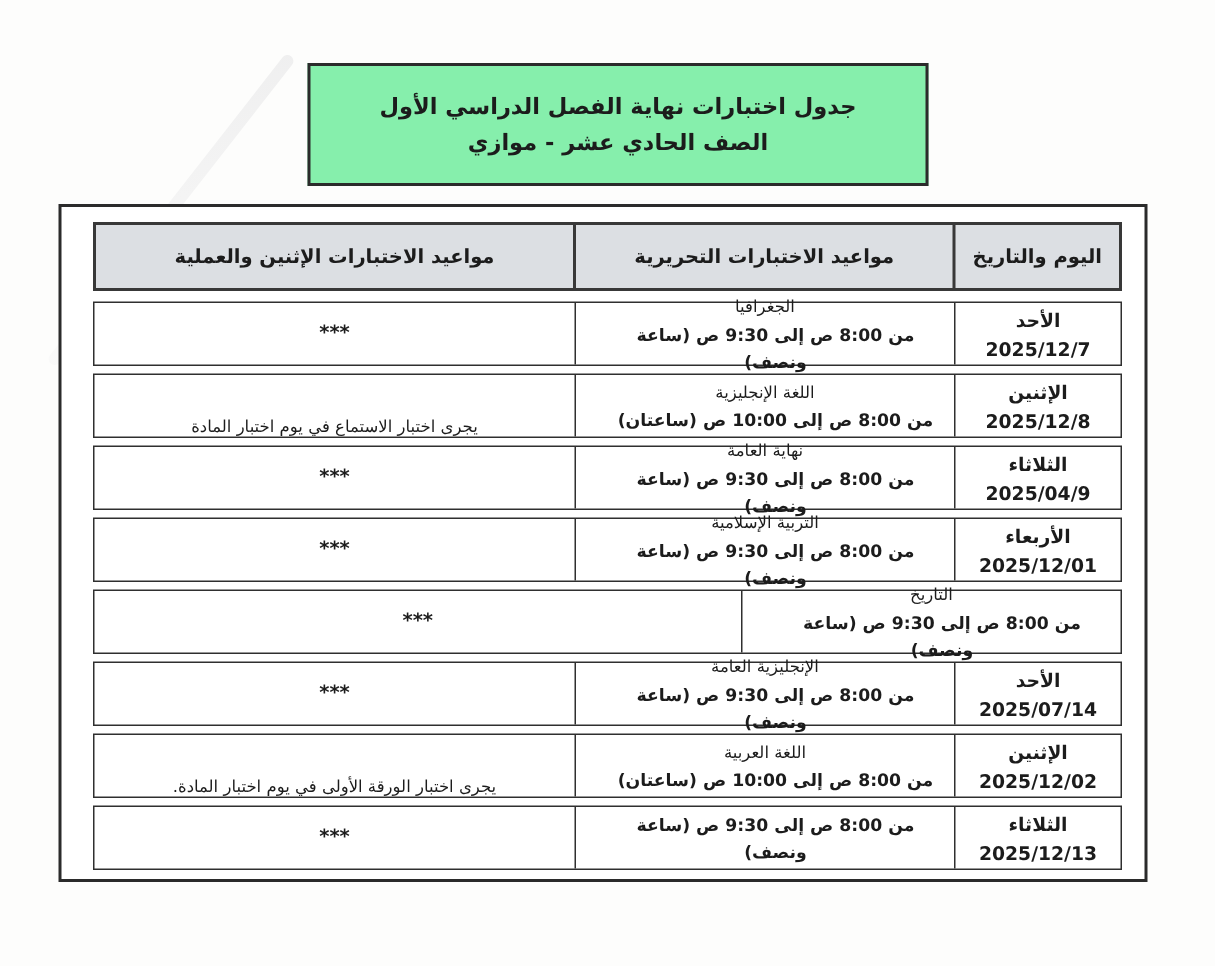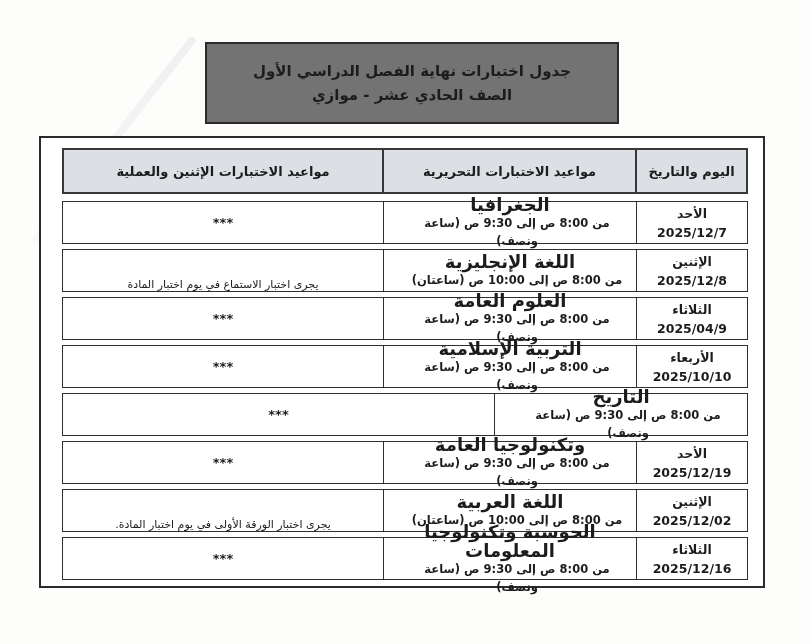--- a/index.html
+++ b/index.html
@@ -16,21 +16,21 @@
     position:absolute; pointer-events:none;
     background:linear-gradient(135deg, rgba(190,190,195,0.22), rgba(220,220,225,0.10));
     transform:rotate(38deg); border-radius:40px;
   }
   .wm1 { width:8px; height:260px; left:110px; top:10px; }
   .wm2 { width:9px; height:420px; left:430px; top:180px; }
 
   
   .title-box {
     position:absolute; left:205px; top:42px; width:414px; height:82px;
-    border:2px solid #2b2b2b; background:#737373;
+    border:2px solid #2b2b2b; background:#86efac;
     display:flex; flex-direction:column; align-items:center; justify-content:center;
     direction:rtl; text-align:center;
   }
   .title-box div { font-weight:bold; font-size:15px; line-height:24px; }
 
   
   .table-outer {
     position:absolute; left:39px; top:136px; width:726px; height:452px;
     border:2px solid #2b2b2b; background:#fff;
     padding:10px 15px 10px 21px;
@@ -50,21 +50,21 @@
     display:flex; flex-direction:column; align-items:center; justify-content:center;
     text-align:center; direction:rtl; padding:1px 4px;
   }
   .cell.day     { width:111px; border-left:1.5px solid #2f2f2f; }
   .cell.written { width:253px; border-left:1.5px solid #2f2f2f; }
   .cell.oral    { flex:1; }
   .header .cell.day, .header .cell.written { border-left-width:2px; border-left-color:#383838; }
   .header .cell { font-weight:bold; font-size:13px; background:transparent; }
 
   .day-name, .date-val { font-weight:bold; font-size:12.5px; line-height:19px; }
-  .subject  { font-weight:bold; font-size:18px;   line-height:19px; }
+  .subject  { font-weight:normal; font-size:11px;   line-height:19px; }
   .time     { font-weight:bold; font-size:11.5px; line-height:18px;margin-left:14px; }
   .oral-val { font-weight:bold; font-size:13px; }
   .oral-note .oral-val { font-weight:normal; font-size:11px;margin-top:28px; }
 </style>
 </head>
 <body>
 
 <div class="wm wm1"></div>
 <div class="wm wm2"></div>
 
@@ -108,32 +108,32 @@
       <div class="oral-val">يجرى اختبار الاستماع في يوم اختبار المادة</div>
     </div>
   </div>
 
   <div class="trow data">
     <div class="cell day">
       <div class="day-name">الثلاثاء</div>
       <div class="date-val">2025/04/9</div>
     </div>
     <div class="cell written">
-      <div class="subject">العلوم العامة</div>
+      <div class="subject">نهاية العامة</div>
       <div class="time">من 8:00 ص إلى 9:30 ص (ساعة ونصف)</div>
     </div>
     <div class="cell oral">
       <div class="oral-val">***</div>
     </div>
   </div>
 
   <div class="trow data">
     <div class="cell day">
       <div class="day-name">الأربعاء</div>
-      <div class="date-val">2025/10/10</div>
+      <div class="date-val">2025/12/01</div>
     </div>
     <div class="cell written">
       <div class="subject">التربية الإسلامية</div>
       <div class="time">من 8:00 ص إلى 9:30 ص (ساعة ونصف)</div>
     </div>
     <div class="cell oral">
       <div class="oral-val">***</div>
     </div>
   </div>
 
@@ -143,24 +143,24 @@
       <div class="time">من 8:00 ص إلى 9:30 ص (ساعة ونصف)</div>
     </div>
     <div class="cell oral">
       <div class="oral-val">***</div>
     </div>
   </div>
 
   <div class="trow data">
     <div class="cell day">
       <div class="day-name">الأحد</div>
-      <div class="date-val">2025/12/19</div>
+      <div class="date-val">2025/07/14</div>
     </div>
     <div class="cell written">
-      <div class="subject">وتكنولوجيا العامة</div>
+      <div class="subject">الإنجليزية العامة</div>
       <div class="time">من 8:00 ص إلى 9:30 ص (ساعة ونصف)</div>
     </div>
     <div class="cell oral">
       <div class="oral-val">***</div>
     </div>
   </div>
 
   <div class="trow data oral-note">
     <div class="cell day">
       <div class="day-name">الإثنين</div>
@@ -171,24 +171,23 @@
       <div class="time">من 8:00 ص إلى 10:00 ص (ساعتان)</div>
     </div>
     <div class="cell oral">
       <div class="oral-val">يجرى اختبار الورقة الأولى في يوم اختبار المادة.</div>
     </div>
   </div>
 
   <div class="trow data">
     <div class="cell day">
       <div class="day-name">الثلاثاء</div>
-      <div class="date-val">2025/12/16</div>
+      <div class="date-val">2025/12/13</div>
     </div>
     <div class="cell written">
-      <div class="subject">الحوسبة وتكنولوجيا المعلومات</div>
       <div class="time">من 8:00 ص إلى 9:30 ص (ساعة ونصف)</div>
     </div>
     <div class="cell oral">
       <div class="oral-val">***</div>
     </div>
   </div>
 
 </div>
 
 </body></html>

